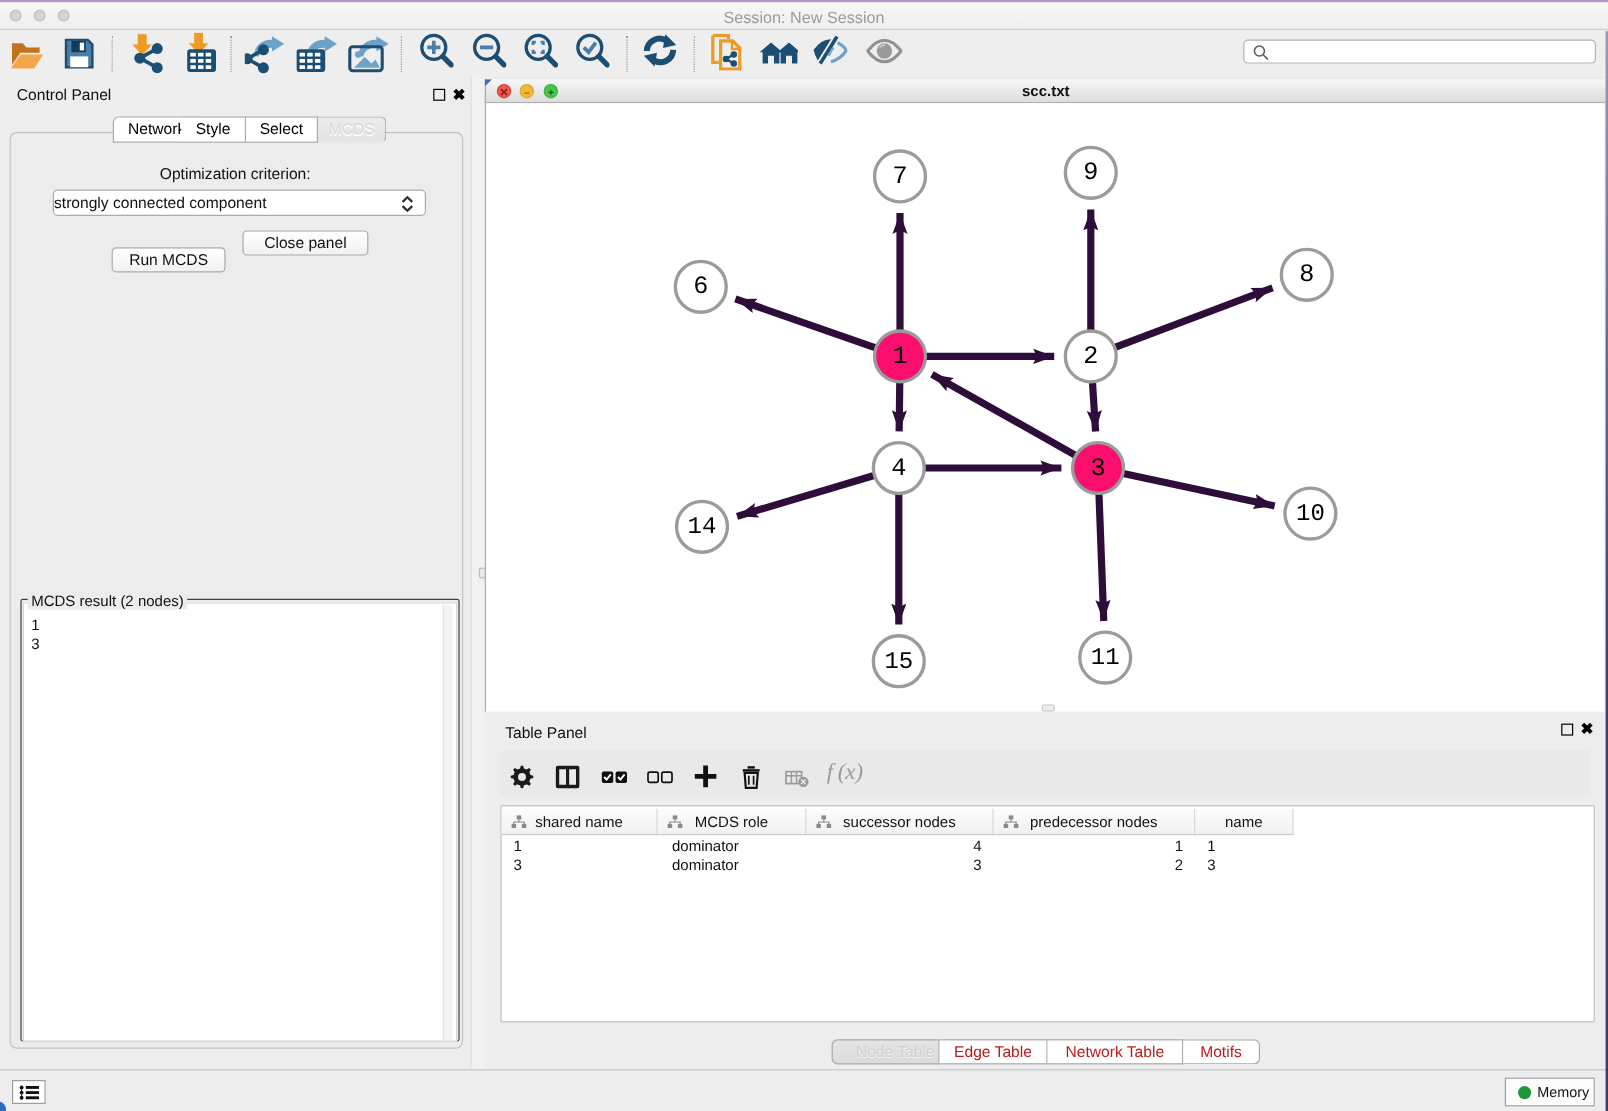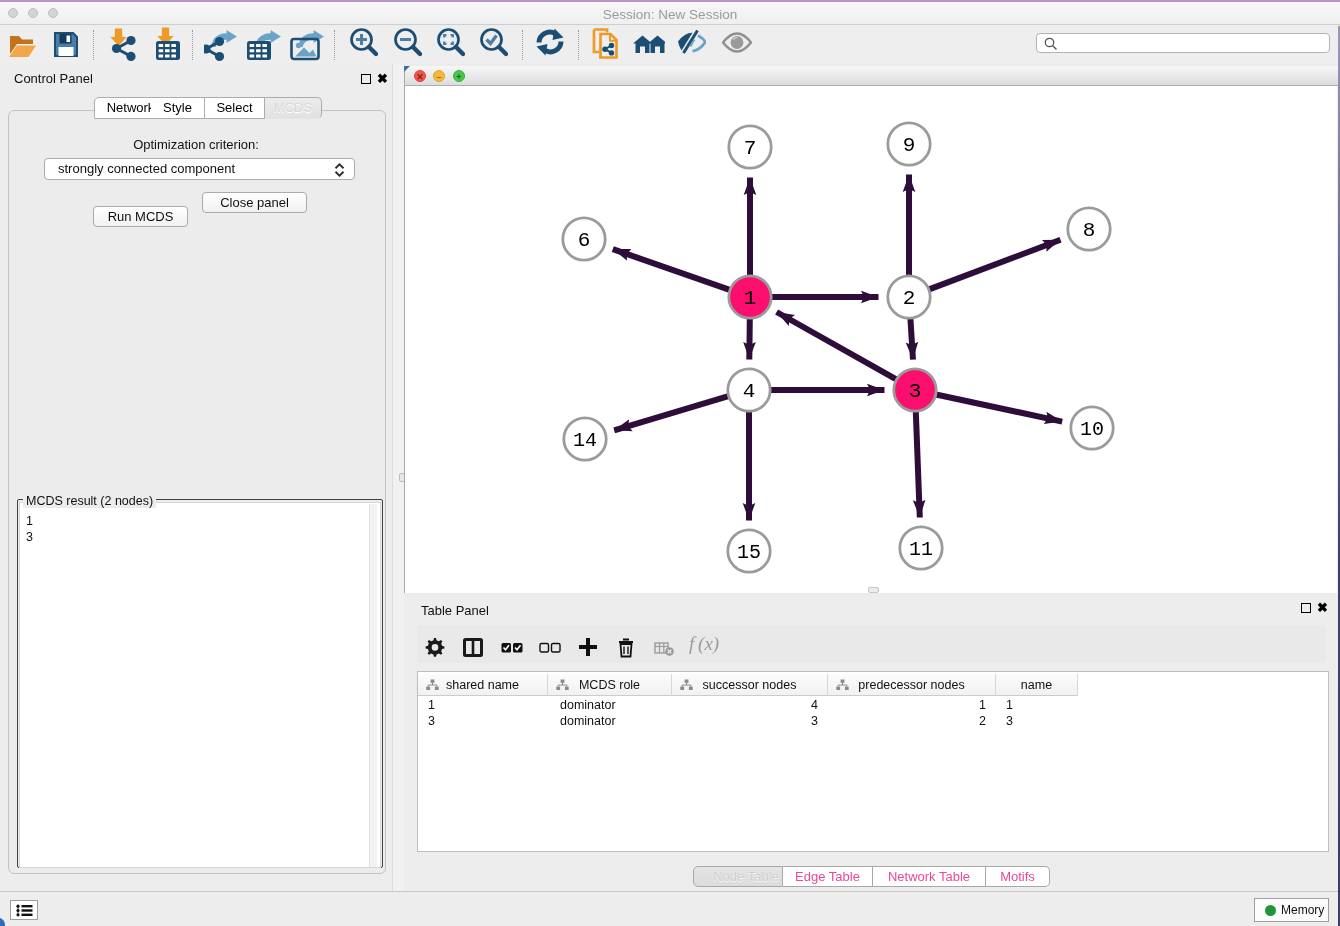--- a/index.html
+++ b/index.html
@@ -20,21 +20,21 @@
 
 #cpanel { left:0; top:64px; width:392px; height:827px; background:#ededed; }
 #cphead { left:14px; top:7px; font-size:13px; color:#111; }
 .winbtn-sq { position:absolute; width:10px; height:10px; border:1.6px solid #000; background:transparent; }
 .winbtn-x { position:absolute; font-size:13px; font-weight:bold; color:#000; line-height:10px; }
 #tabrow { left:78px; top:33px; height:22px; }
 .tab { position:absolute; top:0; height:22px; background:#fff; border:1px solid #acacac; font-size:13px; color:#000; text-align:center; line-height:20px; }
 #tab-mcds { background:linear-gradient(#ececec,#e2e2e2); color:#d8d8d8; text-shadow:0 1px 0 #fff; border-radius:0 5px 5px 0; border-bottom-color:#e4e4e4; }
 #cpbody { left:8px; top:46px; width:378px; height:764px; background:#ececec; border:1px solid #c3c3c3; border-radius:6px; }
 #optlabel { left:0; top:73px; width:392px; text-align:center; font-size:13px; color:#111; }
-#selbox { left:44px; top:94px; width:311px; height:22px; background:#fff; border:1px solid #ababab; border-radius:4px; font-size:13px; line-height:20px; padding-left:13px; color:#111; }
+#selbox { left:44px; top:94px; width:311px; height:22px; background:#fff; border:1px solid #ababab; border-radius:4px; font-size:13px; line-height:20px; color:#111; }
 .btn { position:absolute; height:21px; background:linear-gradient(#ffffff,#f1f1f1); border:1px solid #ababab; border-radius:4px; font-size:13px; color:#111; text-align:center; line-height:19px; }
 #fieldset { left:17px; top:435px; width:366px; height:369px; border:1px solid #404040; border-radius:2px; }
 #fslegend { left:5px; top:-6px; background:#ececec; padding:0 3px; font-size:12.5px; color:#111; z-index:2; }
 #fsinner { left:1px; top:2px; width:362px; height:366px; background:#fff; border:1px solid #d7d7d7; font-size:12.5px; color:#111; }
 #fsscroll { position:absolute; right:3px; top:1px; width:8px; height:363px; background:#f2f2f2; border-left:1px solid #e0e0e0; }
 
 #vsplit { left:392px; top:64px; width:12px; height:827px; background:#f1f1f1; border-left:1px solid #dddddd; }
 #vgrip { left:399px; top:473px; width:6px; height:9px; background:#e8e8e8; border:1px solid #bdbdbd; border-radius:2px; }
 
 #netwin { left:404px; top:64px; width:934px; height:529px; }
@@ -48,21 +48,21 @@
 
 #tpanel { left:404px; top:597px; width:934px; height:294px; background:#ededed; }
 #tphead { left:17px; top:6px; font-size:13px; color:#111; }
 #tptoolbar { left:13px; top:28px; width:908px; height:38px; background:#e9e9e9; }
 #ttable { left:13px; top:74px; width:912px; height:181px; background:#fff; border:1px solid #bdbdbd; }
 #thead { left:0; top:2px; width:660px; height:22px; background:linear-gradient(#fcfcfc,#f1f1f1); border-bottom:1px solid #cccccc; }
 .thcell { position:absolute; top:0; height:22px; border-right:1px solid #d8d8d8; font-size:12.5px; color:#111; text-align:center; line-height:22px; }
 .trow { position:absolute; font-size:12.5px; color:#111; height:16px; line-height:16px; }
 
 #btabs { left:289px; top:269px; height:21px; }
-.btab { position:absolute; top:0; height:21px; background:#fff; border:1px solid #a8a8a8; font-size:13px; color:#ec4899; text-align:center; line-height:19px; }
+.btab { position:absolute; top:0; height:21px; background:#fff; border:1px solid #a8a8a8; font-size:13px; color:#b91c1c; text-align:center; line-height:19px; }
 #btab-node { background:linear-gradient(#e4e4e4,#dcdcdc); color:#cfcfcf; text-shadow:0 1px 0 #f8f8f8; border-radius:5px 0 0 5px;padding-left:16px; }
 
 #statusbar { left:0; top:891px; width:1340px; height:35px; background:#ededed; border-top:1px solid #c6c6c6; }
 #listbtn { left:10px; top:8px; width:28px; height:20px; background:#fff; border:1px solid #9f9f9f; }
 #membtn { left:1254px; top:6px; width:75px; height:24px; background:#fcfcfc; border:1px solid #9f9f9f; font-size:12px; color:#111; line-height:22px; text-align:left; padding-left:26px; }
 #memdot { position:absolute; left:10px; top:6px; width:11px; height:11px; border-radius:50%; background:#1e9639; }
 </style>
 </head>
 <body>
 <div id="topline" class="abs"></div>
@@ -237,20 +237,21 @@
     </div>
   </div>
 </div>
 <div id="vsplit" class="abs"></div>
 <div id="vgrip" class="abs"></div>
 <div id="netwin" class="abs">
   <div id="nettitle" class="abs">
     <div class="mac" style="left:9px; background:#f2574d; border:1px solid #d8443c; color:#8c1912;">✕</div>
     <div class="mac" style="left:28px; background:#f6b838; border:1px solid #dba535; color:#8f6b13;">–</div>
     <div class="mac" style="left:48px; background:#47c64c; border:1px solid #3bae41; color:#11641a;">+</div>
+    <div id="nettext" class="abs">scc.txt</div>
   </div>
   <div id="netcanvas" class="abs">
   <svg width="933" height="507" viewBox="0 0 933 507" style="position:absolute;left:0;top:0">
 <defs>
           <marker id="arr" markerUnits="userSpaceOnUse" markerWidth="22" markerHeight="18" refX="17.5" refY="9" orient="auto">
             <path d="M0,2.7 L17.5,9 L0,15.3 Q4,9 0,2.7 Z" fill="#2e0d3a"></path>
           </marker>
         </defs>
 <line x1="345.0" y1="189.5" x2="345.0" y2="91.5" stroke="#2e0d3a" stroke-width="6" marker-end="url(#arr)"></line>
 <line x1="324.7" y1="203.9" x2="207.8" y2="163.1" stroke="#2e0d3a" stroke-width="6" marker-end="url(#arr)"></line>

